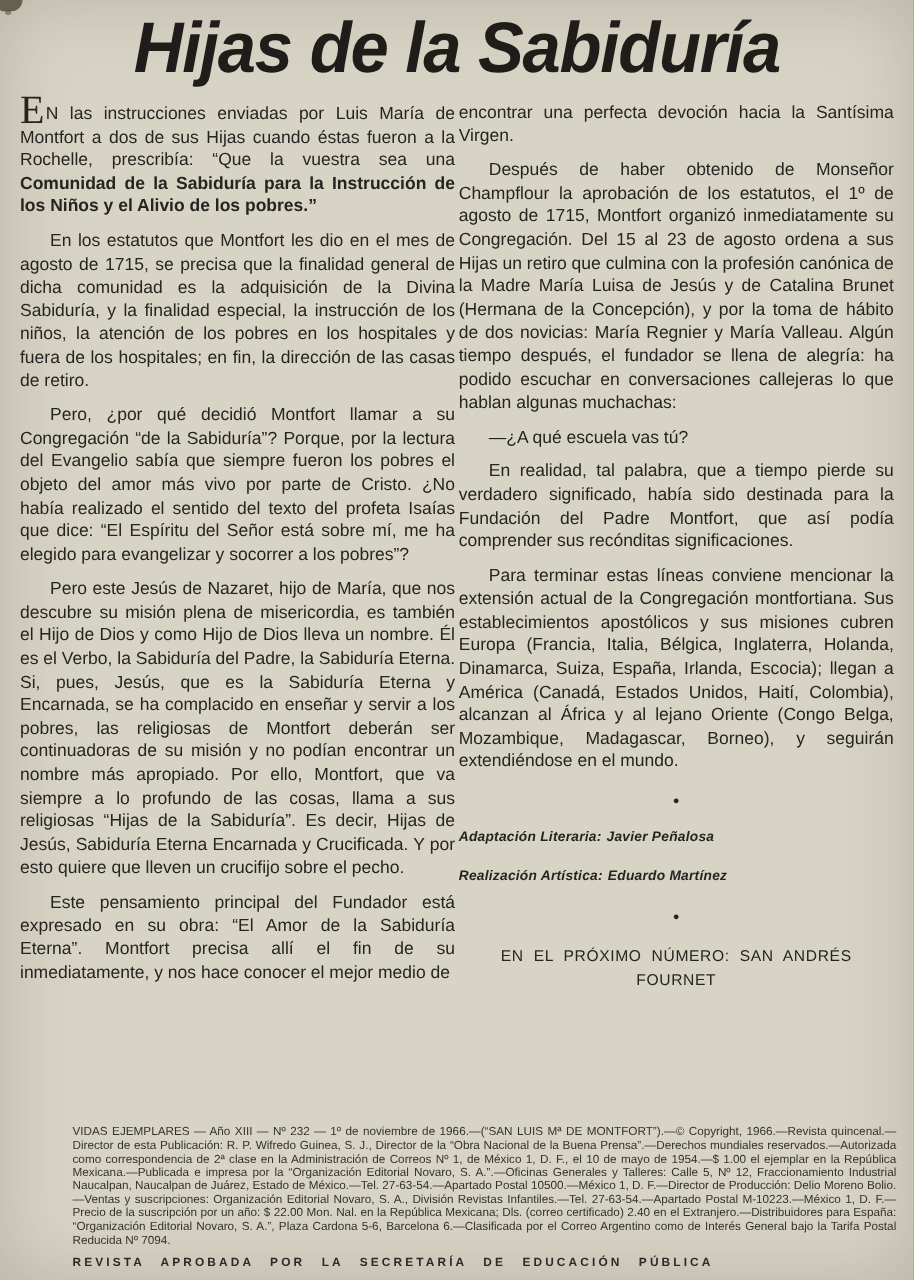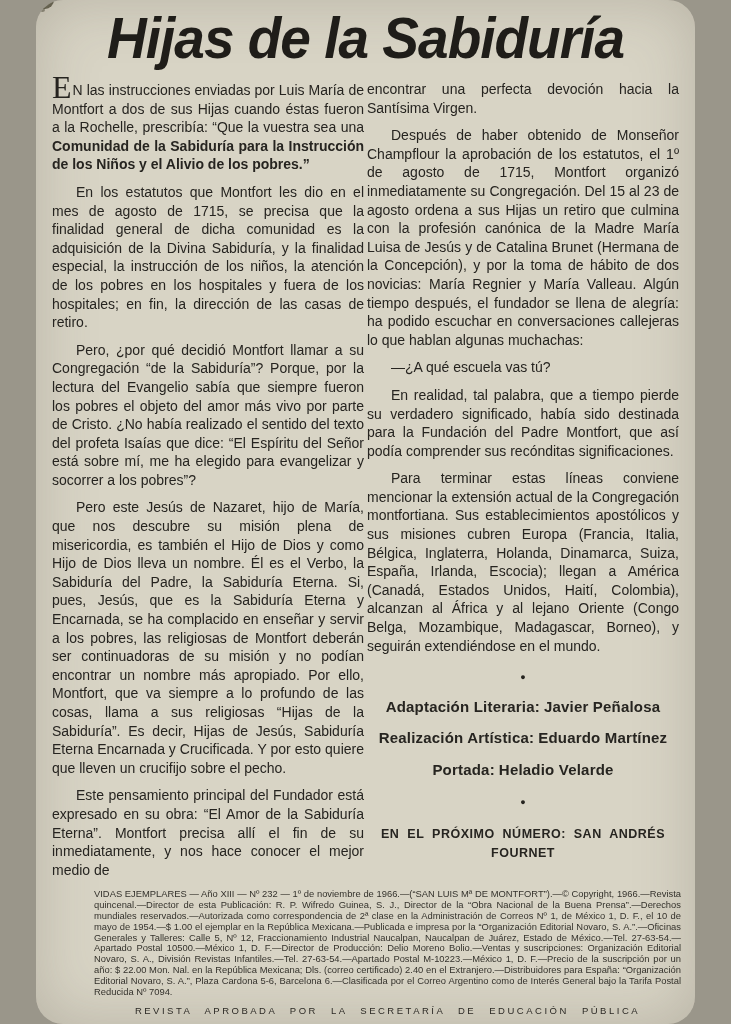--- a/index.html
+++ b/index.html
@@ -1,26 +1,25 @@
 <!DOCTYPE html>
 <html lang="es"><head>
 <meta charset="utf-8">
 <style>
   html, body { margin: 0; padding: 0; background: #9a968a; }
   .page {
     position: relative;
-    width: 659px;
+    width: 731px;
     height: 1024px;
     margin: 0 auto;
     background: #d8d4c5;
     box-shadow: inset 0 0 60px rgba(90,85,70,.25);
     overflow: hidden;
     font-family: "Liberation Sans", sans-serif;
     color: #262420;
-    border-radius: 27px;
   }
   .artifact { position: absolute; background: #46422f; }
   .artifact.a1 { top: 0; left: 0; width: 18px; height: 9px; border-radius: 0 0 10px 2px; opacity: .75; }
   .artifact.a2 { top: 8px; left: 4px; width: 5px; height: 4px; border-radius: 50%; opacity: .5; }
   .title {
     margin: 6px 24px 10px;
     text-align: center;
     font-style: italic;
     font-weight: bold;
     font-size: 55px;
@@ -43,48 +42,48 @@
   .dropcap {
     font-size: 32px;
     line-height: 14px;
     vertical-align: -3px;
     margin-right: 1px;
     font-family: "Liberation Serif", serif;
   }
   .bullet { text-align: center; font-size: 9px; margin: 13px 0 11px; text-indent: 0; }
   .credit {
     margin: 0 0 13px;
-    text-align: center;
+    text-align: left;
     font-weight: bold;
-    font-size: 15px;
+    font-size: 11px;
     text-indent: 0;
     letter-spacing: .2px;
+    font-style: italic;
   }
   .credit .credit-name { margin-left: 4px; }
   .next-issue {
     margin: 14px 0 0;
     text-align: center;
-    font-weight: bold;
+    font-weight: normal;
     font-size: 12.5px;
     letter-spacing: .5px;
     word-spacing: 4px;
     text-indent: 0;
   }
   .colophon { position: absolute; left: 14px; right: 14px; bottom: 8px; margin-left: 44px; }
   .colophon-text {
     margin: 0;
     font-size: 9.4px;
     line-height: 10.9px;
     text-align: justify;
     color: #34322c;
   }
   .approval {
     margin: 7px 0 0;
-    text-align: center;
-    font-weight: normal;
+    font-weight: bold;
     font-size: 9.5px;
     letter-spacing: 2.5px;
     word-spacing: 8px;
     color: #2c2a25;
   }
 </style>
 </head>
 <body>
 
 <div class="page">
@@ -106,21 +105,20 @@
       <p class="para no-indent">encontrar una perfecta devoción hacia la Santísima Virgen.</p>
       <p class="para">Después de haber obtenido de Monseñor Champflour la aprobación de los estatutos, el 1º de agosto de 1715, Montfort organizó inmediatamente su Congregación.  Del 15 al 23 de agosto ordena a sus Hijas un retiro que culmina con la profesión canónica de la Madre María Luisa de Jesús y de Catalina Brunet (Hermana de la Concepción), y por la toma de hábito de dos novicias: María Regnier y María Valleau.  Algún tiempo después, el fundador se llena de alegría: ha podido escuchar en conversaciones callejeras lo que hablan algunas muchachas:</p>
       <p class="para">—¿A qué escuela vas tú?</p>
       <p class="para">En realidad, tal palabra, que a tiempo pierde su verdadero significado, había sido destinada para la Fundación del Padre Montfort, que así podía comprender sus recónditas significaciones.</p>
       <p class="para">Para terminar estas líneas conviene mencionar la extensión actual de la Congregación montfortiana.  Sus establecimientos apostólicos y sus misiones cubren Europa (Francia, Italia, Bélgica, Inglaterra, Holanda, Dinamarca, Suiza, España, Irlanda, Escocia); llegan a América (Canadá, Estados Unidos, Haití, Colombia), alcanzan al África y al lejano Oriente (Congo Belga, Mozambique, Madagascar, Borneo), y seguirán extendiéndose en el mundo.</p>
 
       <div class="bullet">●</div>
 
       <p class="credit"><span>Adaptación Literaria:</span><span class="credit-name">Javier Peñalosa</span></p>
       <p class="credit"><span>Realización Artística:</span><span class="credit-name">Eduardo Martínez</span></p>
-      <p class="credit"><span>Portada:</span><span class="credit-name">Heladio Velarde</span></p>
 
       <div class="bullet">●</div>
 
       <p class="next-issue">EN EL PRÓXIMO NÚMERO: SAN ANDRÉS FOURNET</p>
     </div>
   </div>
 
   <footer class="colophon">
     <p class="colophon-text">VIDAS EJEMPLARES — Año XIII — Nº 232 — 1º de noviembre de 1966.—(“SAN LUIS Mª DE MONTFORT”).—© Copyright, 1966.—Revista quincenal.—Director de esta Publicación: R. P. Wifredo Guinea, S. J., Director de la “Obra Nacional de la Buena Prensa”.—Derechos mundiales reservados.—Autorizada como correspondencia de 2ª clase en la Administración de Correos Nº 1, de México 1, D. F., el 10 de mayo de 1954.—$ 1.00 el ejemplar en la República Mexicana.—Publicada e impresa por la “Organización Editorial Novaro, S. A.”.—Oficinas Generales y Talleres: Calle 5, Nº 12, Fraccionamiento Industrial Naucalpan, Naucalpan de Juárez, Estado de México.—Tel. 27-63-54.—Apartado Postal 10500.—México 1, D. F.—Director de Producción: Delio Moreno Bolio.—Ventas y suscripciones: Organización Editorial Novaro, S. A., División Revistas Infantiles.—Tel. 27-63-54.—Apartado Postal M-10223.—México 1, D. F.—Precio de la suscripción por un año: $ 22.00 Mon. Nal. en la República Mexicana; Dls. (correo certificado) 2.40 en el Extranjero.—Distribuidores para España: “Organización Editorial Novaro, S. A.”, Plaza Cardona 5-6, Barcelona 6.—Clasificada por el Correo Argentino como de Interés General bajo la Tarifa Postal Reducida Nº 7094.</p>
     <p class="approval">REVISTA APROBADA POR LA SECRETARÍA DE EDUCACIÓN PÚBLICA</p>

